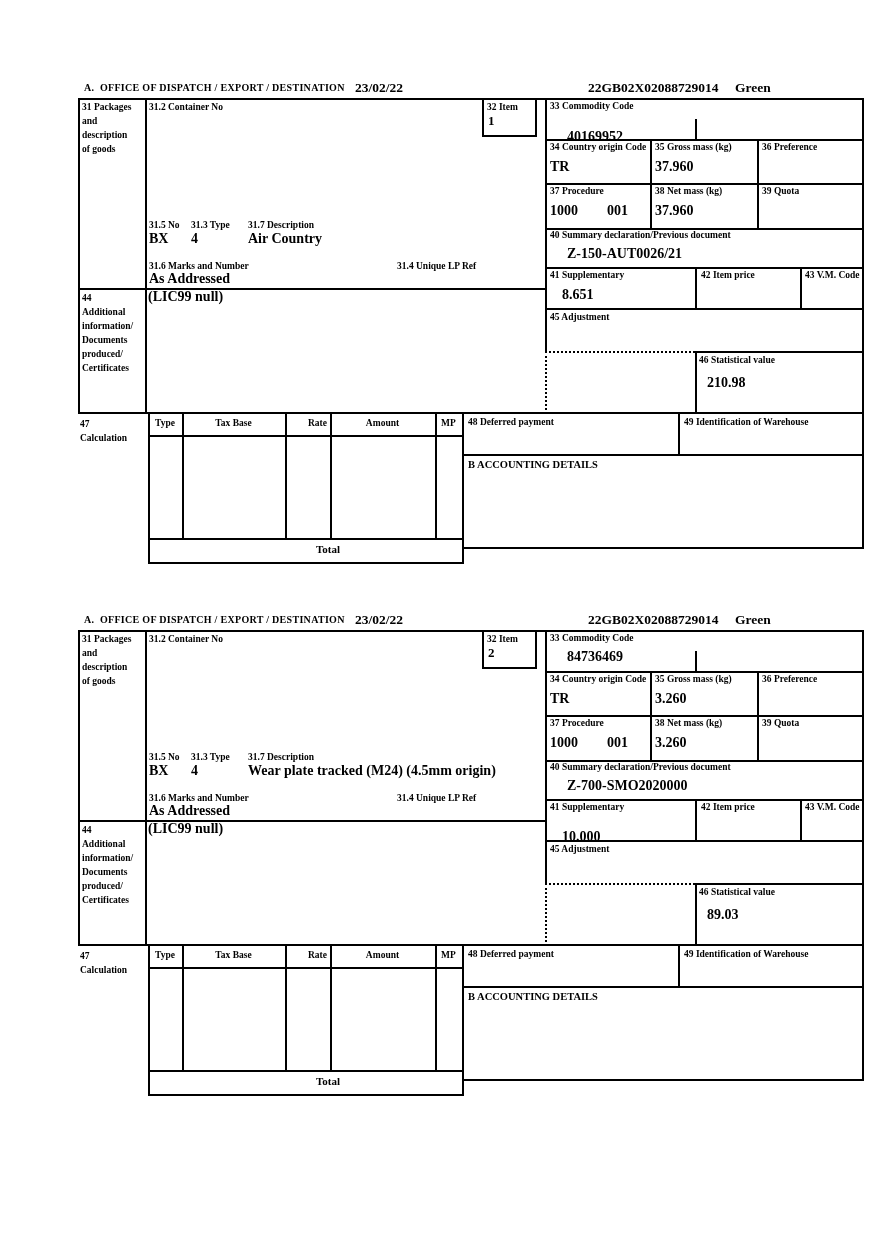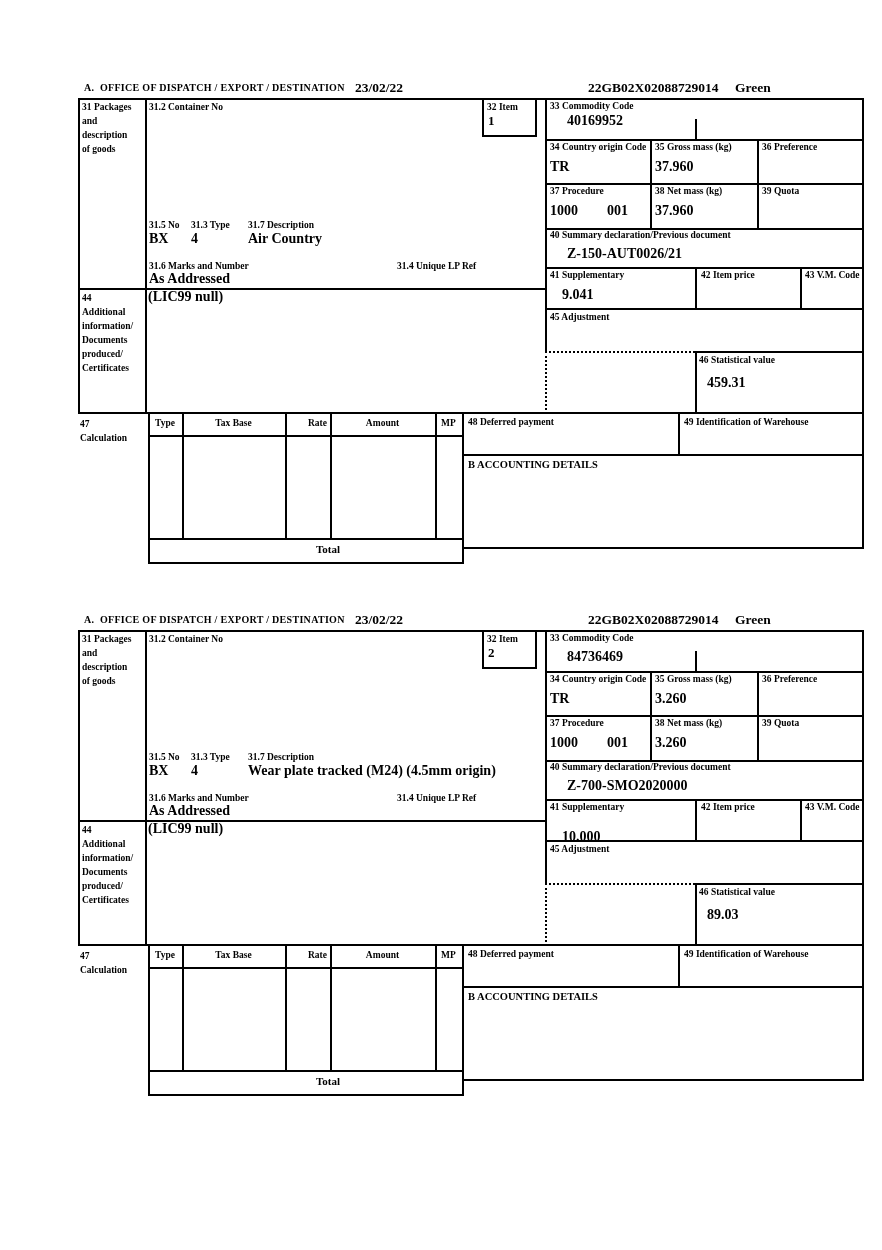--- a/index.html
+++ b/index.html
@@ -63,46 +63,46 @@
     </div>
 
     <div class="lbl" style="left:71px;top:21px;">31.2 Container No</div>
 
     <div class="bx" style="left:404px;top:17px;width:55px;height:39px;">
       <div class="lbl" style="left:3px;top:2px;">32 Item</div>
       <div class="val-sm" style="left:4px;top:13px;">1</div>
     </div>
 
     <div class="lbl" style="left:472px;top:20px;">33 Commodity Code</div>
-    <div class="val" style="left:489px;top:32px;">40169952</div>
+    <div class="val" style="left:489px;top:48px;">40169952</div>
 
     <div class="lbl" style="left:472px;top:61px;">34 Country origin Code</div>
     <div class="lbl" style="left:577px;top:61px;">35 Gross mass (kg)</div>
     <div class="lbl" style="left:684px;top:61px;">36 Preference</div>
     <div class="val" style="left:472px;top:78px;">TR</div>
     <div class="val" style="left:577px;top:78px;">37.960</div>
 
     <div class="lbl" style="left:472px;top:105px;">37 Procedure</div>
     <div class="lbl" style="left:577px;top:105px;">38 Net mass (kg)</div>
     <div class="lbl" style="left:684px;top:105px;">39 Quota</div>
     <div class="val" style="left:472px;top:122px;">1000</div>
     <div class="val" style="left:529px;top:122px;">001</div>
     <div class="val" style="left:577px;top:122px;">37.960</div>
 
     <div class="lbl" style="left:472px;top:149px;">40 Summary declaration/Previous document</div>
     <div class="val" style="left:489px;top:165px;">Z-150-AUT0026/21</div>
 
     <div class="lbl" style="left:472px;top:189px;">41 Supplementary</div>
     <div class="lbl" style="left:623px;top:189px;">42 Item price</div>
     <div class="lbl" style="left:727px;top:189px;">43 V.M. Code</div>
-    <div class="val" style="left:484px;top:206px;">9.041</div>
+    <div class="val" style="left:484px;top:206px;">8.651</div>
 
     <div class="lbl" style="left:472px;top:231px;">45 Adjustment</div>
     <div class="lbl" style="left:621px;top:274px;">46 Statistical value</div>
-    <div class="val" style="left:629px;top:294px;">459.31</div>
+    <div class="val" style="left:629px;top:294px;">210.98</div>
 
     <div class="lbl" style="left:71px;top:139px;">31.5 No</div>
     <div class="lbl" style="left:113px;top:139px;">31.3 Type</div>
     <div class="lbl" style="left:170px;top:139px;">31.7 Description</div>
     <div class="val" style="left:71px;top:150px;">BX</div>
     <div class="val" style="left:113px;top:150px;">4</div>
     <div class="val" style="left:170px;top:150px;">Air Country</div>
 
     <div class="lbl" style="left:71px;top:180px;">31.6 Marks and Number</div>
     <div class="lbl" style="left:319px;top:180px;">31.4 Unique LP Ref</div>

